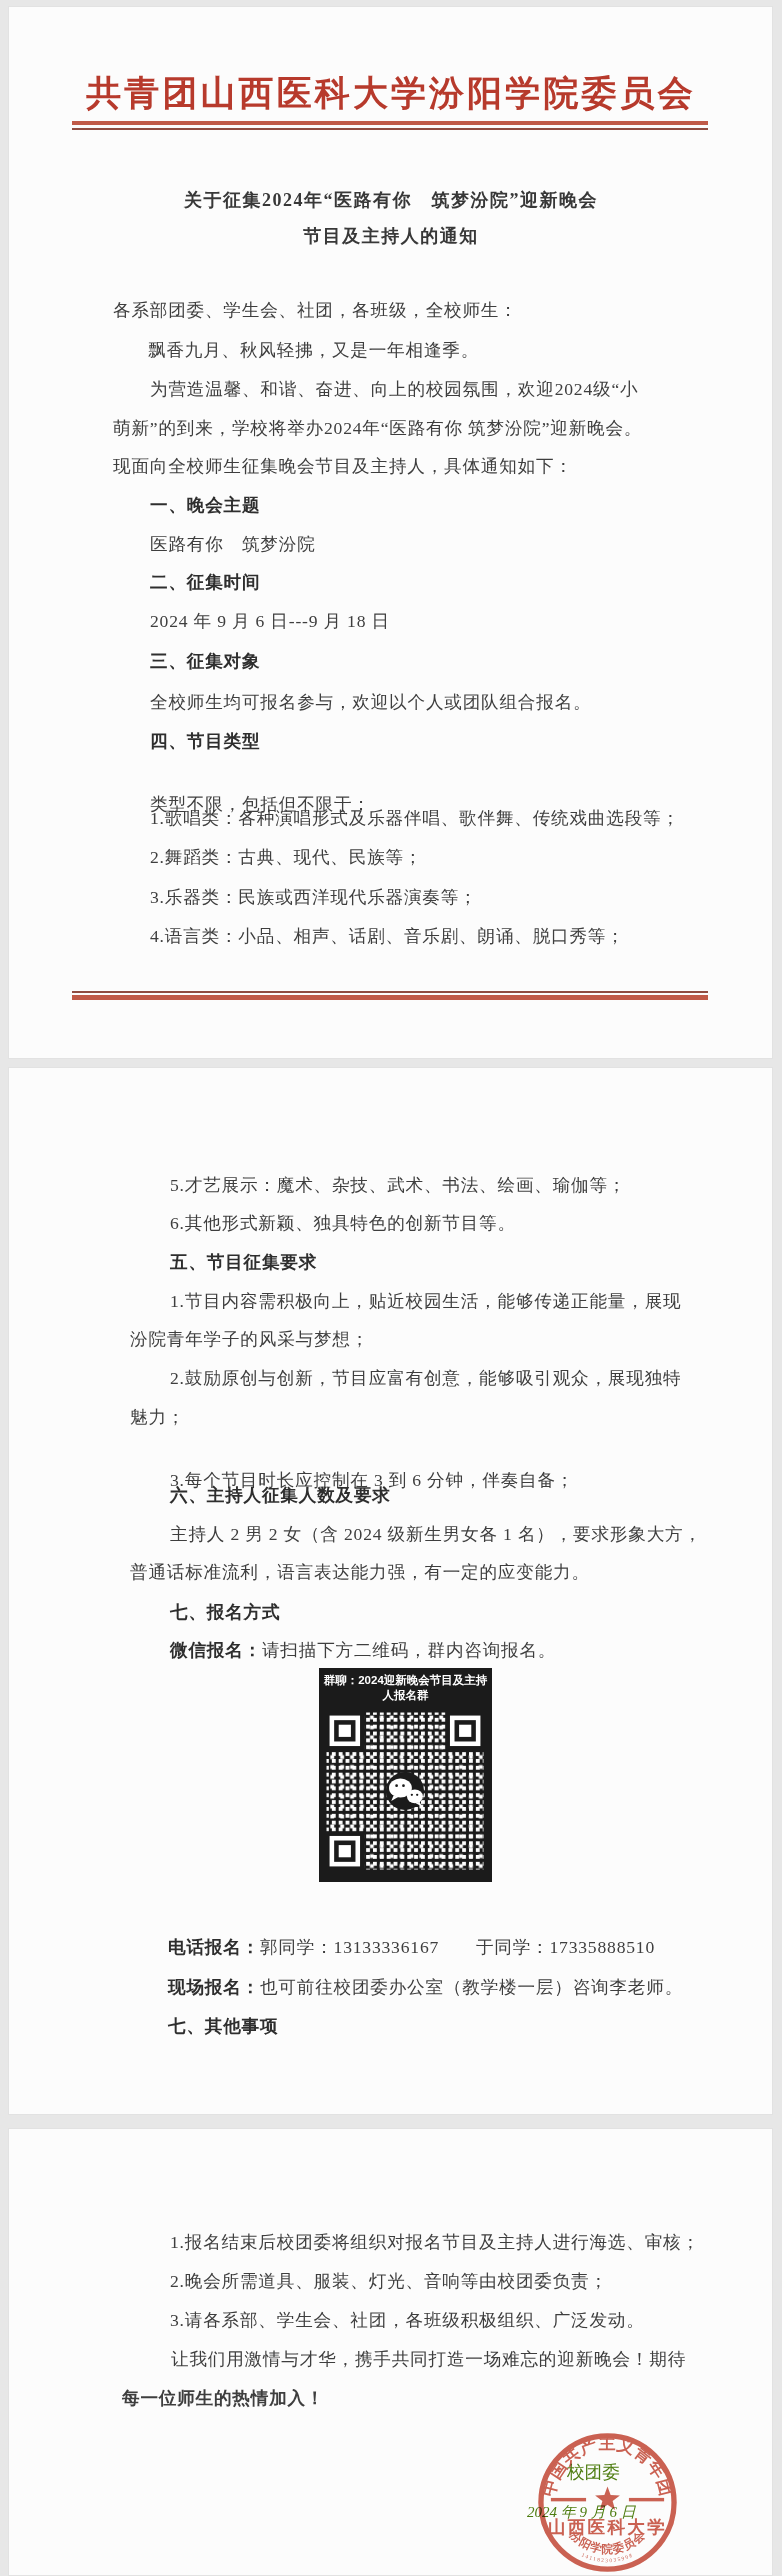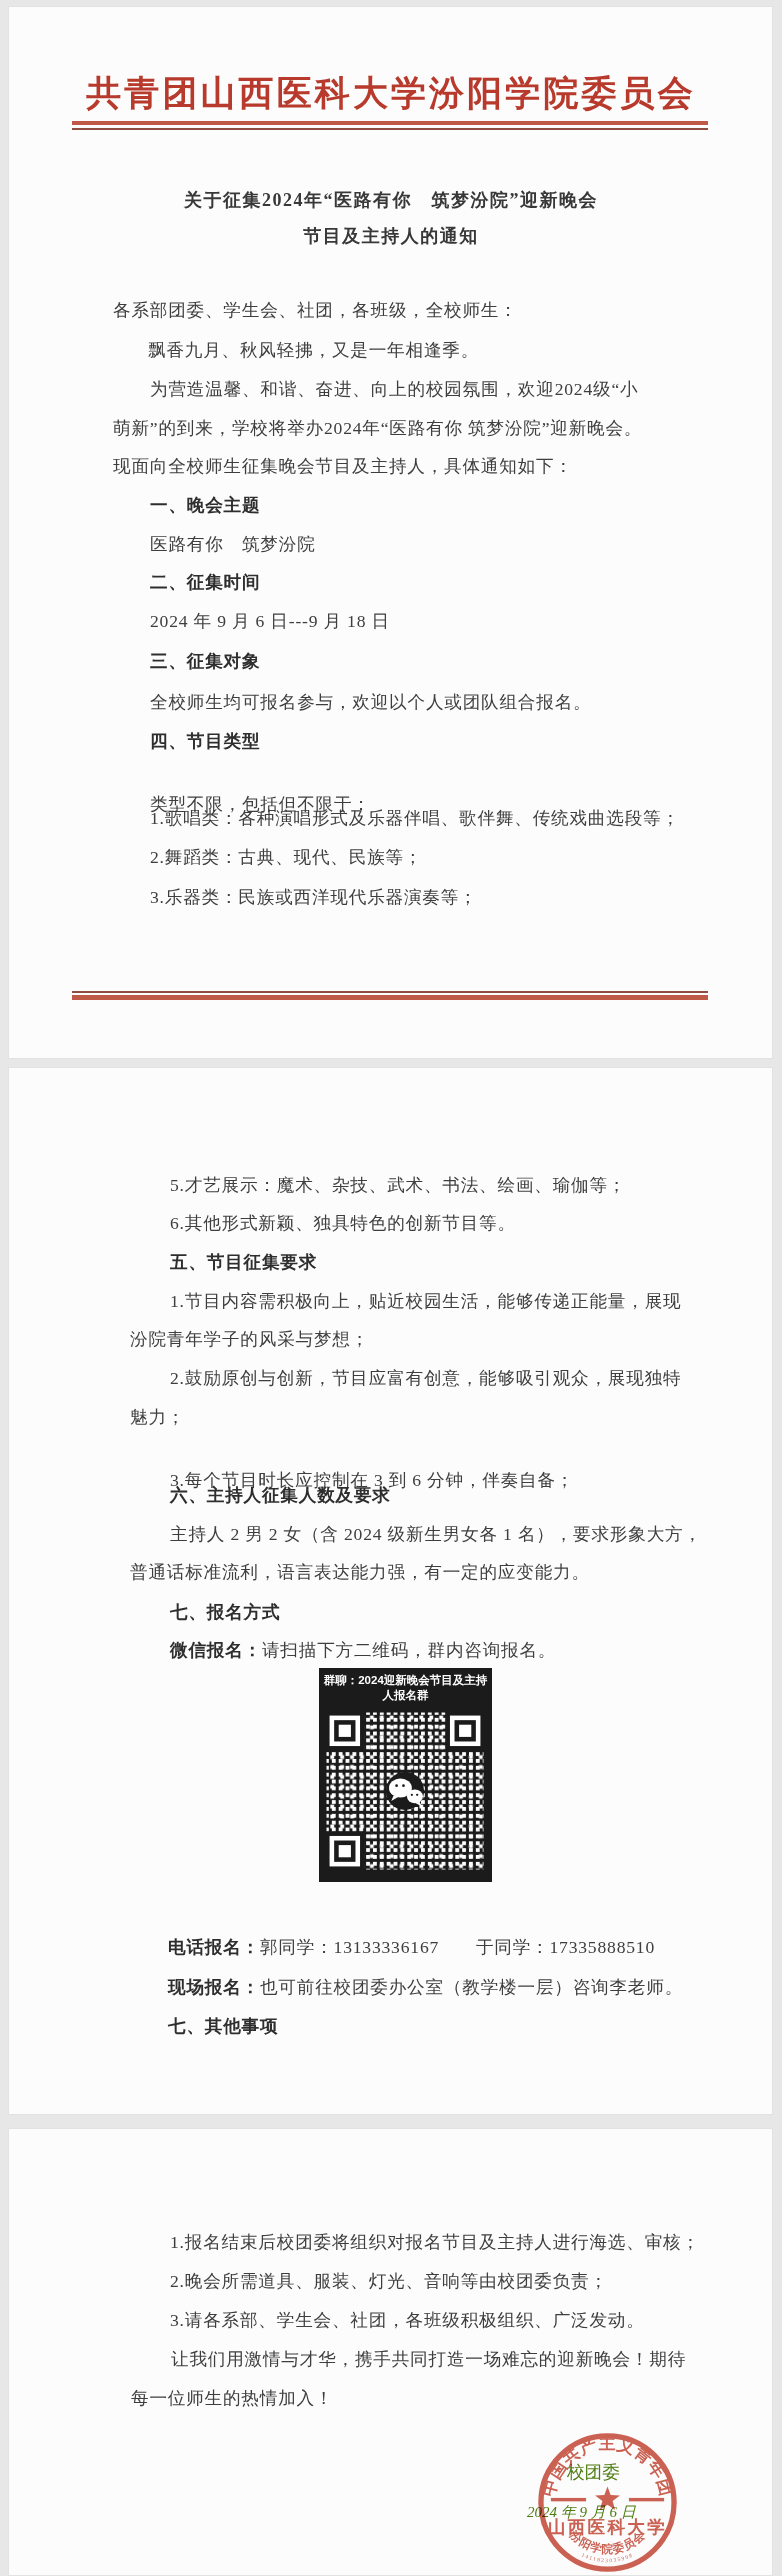--- a/index.html
+++ b/index.html
@@ -54,41 +54,42 @@
       <div class="tline" style="left: 150px; top: 533px;">医路有你　筑梦汾院</div>
       <div class="tline bold" style="left: 150px; top: 571px;">二、征集时间</div>
       <div class="tline" style="left: 150px; top: 610px;">2024 年 9 月 6 日---9 月 18 日</div>
       <div class="tline bold" style="left: 150px; top: 650px;">三、征集对象</div>
       <div class="tline" style="left: 150px; top: 691px;">全校师生均可报名参与，欢迎以个人或团队组合报名。</div>
       <div class="tline bold" style="left: 150px; top: 730px;">四、节目类型</div>
       <div class="tline" style="left: 150px; top: 769px; margin-top: 24px;">类型不限，包括但不限于：</div>
       <div class="tline" style="left: 150px; top: 807px;">1.歌唱类：各种演唱形式及乐器伴唱、歌伴舞、传统戏曲选段等；</div>
       <div class="tline" style="left: 150px; top: 846px;">2.舞蹈类：古典、现代、民族等；</div>
       <div class="tline" style="left: 150px; top: 886px;">3.乐器类：民族或西洋现代乐器演奏等；</div>
+      <div class="tline" style="left: 150px; top: 925px;">4.语言类：小品、相声、话剧、音乐剧、朗诵、脱口秀等；</div>
       <div class="tline" style="left: 170px; top: 1174px;">5.才艺展示：魔术、杂技、武术、书法、绘画、瑜伽等；</div>
       <div class="tline" style="left: 170px; top: 1212px;">6.其他形式新颖、独具特色的创新节目等。</div>
       <div class="tline bold" style="left: 170px; top: 1251px;">五、节目征集要求</div>
       <div class="tline" style="left: 170px; top: 1290px;">1.节目内容需积极向上，贴近校园生活，能够传递正能量，展现</div>
       <div class="tline" style="left: 130px; top: 1328px;">汾院青年学子的风采与梦想；</div>
       <div class="tline" style="left: 170px; top: 1367px;">2.鼓励原创与创新，节目应富有创意，能够吸引观众，展现独特</div>
       <div class="tline" style="left: 130px; top: 1406px;">魅力；</div>
       <div class="tline" style="left: 170px; top: 1445px; margin-top: 24px;">3.每个节目时长应控制在 3 到 6 分钟，伴奏自备；</div>
       <div class="tline bold" style="left: 170px; top: 1484px;">六、主持人征集人数及要求</div>
       <div class="tline" style="left: 170px; top: 1523px;">主持人 2 男 2 女（含 2024 级新生男女各 1 名），要求形象大方，</div>
       <div class="tline" style="left: 130px; top: 1561px;">普通话标准流利，语言表达能力强，有一定的应变能力。</div>
       <div class="tline bold" style="left: 170px; top: 1601px;">七、报名方式</div>
       <div class="tline" style="left: 170px; top: 1639px;"><span class="bold">微信报名：</span>请扫描下方二维码，群内咨询报名。</div>
       <div class="tline" style="left: 168px; top: 1936px;"><span class="bold">电话报名：</span>郭同学：13133336167　　于同学：17335888510</div>
       <div class="tline" style="left: 168px; top: 1976px;"><span class="bold">现场报名：</span>也可前往校团委办公室（教学楼一层）咨询李老师。</div>
       <div class="tline bold" style="left: 168px; top: 2015px;">七、其他事项</div>
       <div class="tline" style="left: 170px; top: 2231px;">1.报名结束后校团委将组织对报名节目及主持人进行海选、审核；</div>
       <div class="tline" style="left: 170px; top: 2270px;">2.晚会所需道具、服装、灯光、音响等由校团委负责；</div>
       <div class="tline" style="left: 170px; top: 2309px;">3.请各系部、学生会、社团，各班级积极组织、广泛发动。</div>
       <div class="tline" style="left: 171px; top: 2348px;">让我们用激情与才华，携手共同打造一场难忘的迎新晚会！期待</div>
-      <div class="tline" style="left: 131px; top: 2387px;">每一位师生的热情加入！</div>
+      <div class="tline" style="left: 122px; top: 2387px; font-weight: bold;">每一位师生的热情加入！</div>
     </div>
 
   <div class="rule" style="top:991px;height:1.5px;background:var(--rule_thin,#8f4c41);"></div>
   <div class="rule" style="top:995px;height:4.6px;background:var(--rule_thick,#c05a48);"></div>
 
   <div class="qr-block">
     <div class="qr-caption">群聊：2024迎新晚会节目及主持人报名群</div>
     <svg class="qr-svg" width="160" height="160" viewBox="0 0 210 210">
       <defs>
         <pattern id="qm1" width="9" height="9" patternUnits="userSpaceOnUse">

